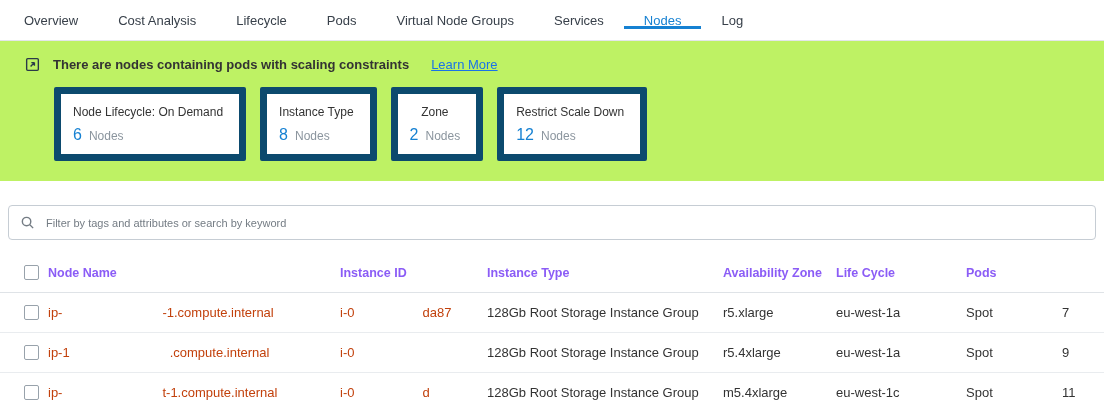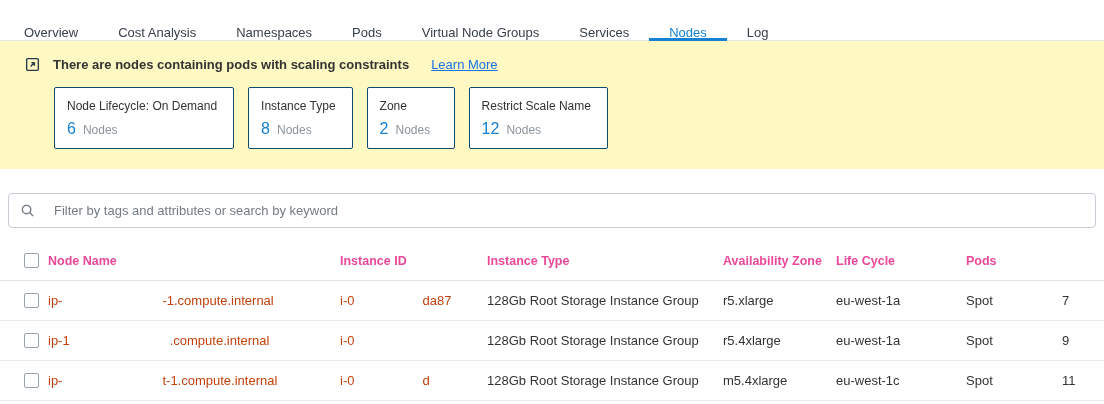--- a/index.html
+++ b/index.html
@@ -5,47 +5,47 @@
   * { box-sizing: border-box; }
   html,body { margin:0; padding:0; }
   body {
     width:1104px; height:404px; overflow:hidden;
     background:#fff; color:#333;
     font-family:"Liberation Sans", sans-serif;
     font-size:13px;
   }
 
   
-  .tabbar { display:flex; align-items:flex-end; height:41px; border-bottom:1px solid #e3e6ea; padding-left:4px; background:#fff; }
+  .tabbar { display:flex; align-items:center; height:41px; border-bottom:1px solid #e3e6ea; padding-left:4px; background:#fff; }
   .tab { display:flex; align-items:center; padding:0 20px; color:#38404a; cursor:pointer; position:relative; white-space:nowrap; }
   .tab.active { color:#1681d2; }
   .tab.active::after { content:""; position:absolute; left:0; right:0; bottom:-1px; height:3px; background:#1681d2; }
 
   
-  .banner { background:#fef9c3; padding:15px 24px 20px; }
+  .banner { background:#bef264; padding:15px 24px 20px; }
   .banner-head { display:flex; align-items:center; gap:12px; font-weight:bold; }
   .banner-icon { display:flex; align-items:center; }
   .banner-link { color:#1a73e8; font-weight:normal; text-decoration:underline; margin-left:10px; cursor:pointer; }
   .cards { display:flex; gap:14px; margin:14px 0 0 30px; }
-  .card { background:#fff; border:1px solid #0c4a6e; border-radius:2px; padding:11px 16px 10px 12px; min-width:88px; }
+  .card { background:#fff; border:7px solid #0c4a6e; border-radius:2px; padding:11px 16px 10px 12px; min-width:88px;text-align:center; }
   .card-title { font-size:12px; color:#333; white-space:nowrap; }
   .card-count-row { margin-top:7px; display:flex; align-items:baseline; gap:7px; }
   .card-count { font-size:16px; color:#1681d2; }
   .card-unit { font-size:12px; color:#8b959e; }
 
   
   .searchbar { margin:24px 8px 0 8px; height:35px; border:1px solid #c6cdd4; border-radius:4px; display:flex; align-items:center; padding:0 11px; background:#fff; }
   .search-icon { display:flex; align-items:center; }
-  .search-input { border:none; outline:none; flex:1; font-size:13px; margin-left:17px; color:#701a75; font-family:inherit; background:transparent; }
+  .search-input { border:none; outline:none; flex:1; font-size:11px; margin-left:9px; color:#701a75; font-family:inherit; background:transparent; }
   .search-input::placeholder { color:#747c84; }
 
   
   .table { margin-top:13px; }
   .trow { display:grid; grid-template-columns:48px 292px 147px 236px 113px 130px 96px 42px; align-items:center; height:40px; border-bottom:1px solid #e9ecef; }
-  .thead { font-weight:bold; font-size:12.5px; color:#ec4899; border-bottom:1px solid #dfe3e7; }
+  .thead { font-weight:bold; font-size:12.5px; color:#8b5cf6; border-bottom:1px solid #dfe3e7; }
   .cell { overflow:hidden; white-space:nowrap; }
   .cb-cell { display:flex; align-items:center; }
   .cb { width:15px; height:15px; border:1px solid #98a2ab; border-radius:2px; margin-left:24px; background:#fff; cursor:pointer; }
   .link { color:#c2410c; cursor:pointer; }
   .redact { display:inline-block; }
   .redact-node { width:100px; }
   .redact-id { width:68px; }
 </style>
 </head>
 <body>
@@ -55,21 +55,21 @@
     <div class="tab">
       <span>Overview</span>
     </div>
 
     <div class="tab">
       <span>Cost Analysis</span>
     </div>
 
 
     <div class="tab">
-      <span>Namespaces</span>
+      <span>Lifecycle</span>
     </div>
 
     <div class="tab">
       <span>Pods</span>
     </div>
 
     <div class="tab">
       <span>Virtual Node Groups</span>
     </div>
 
@@ -118,21 +118,21 @@
 
       <div class="card">
         <div class="card-title">Zone</div>
         <div class="card-count-row">
           <span class="card-count">2</span>
           <span class="card-unit">Nodes</span>
         </div>
       </div>
 
       <div class="card">
-        <div class="card-title">Restrict Scale Name</div>
+        <div class="card-title">Restrict Scale Down</div>
         <div class="card-count-row">
           <span class="card-count">12</span>
           <span class="card-unit">Nodes</span>
         </div>
       </div>
     </div>
 </section>
 
 <div class="searchbar">
   <span class="search-icon">

